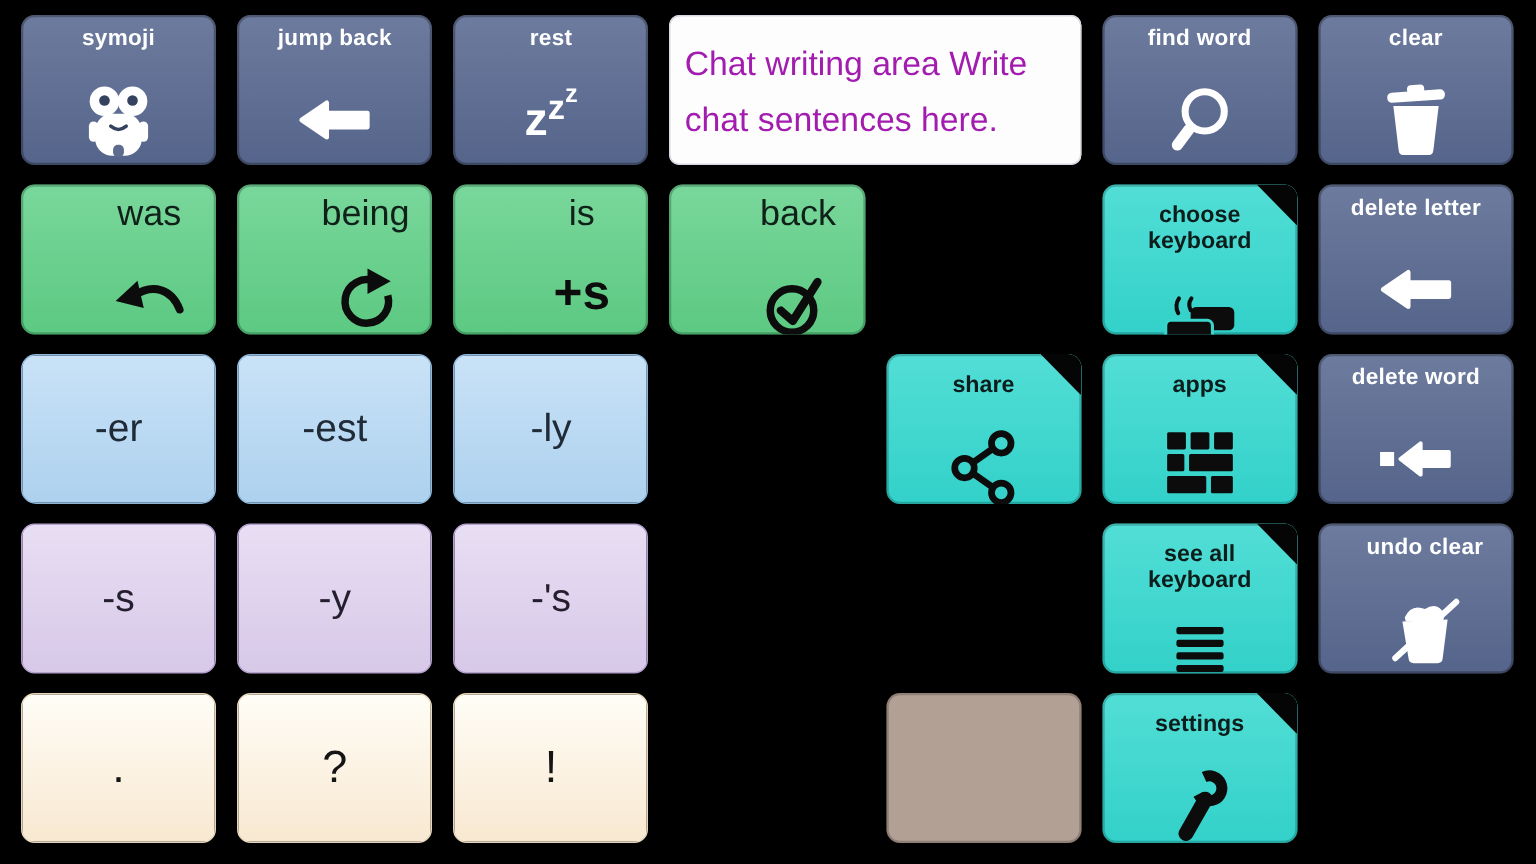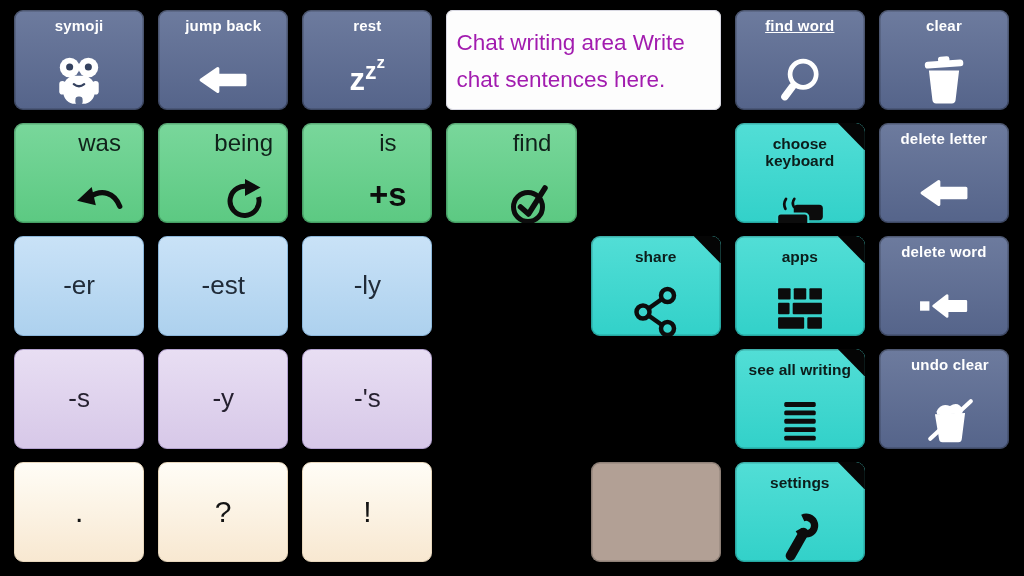--- a/index.html
+++ b/index.html
@@ -90,21 +90,21 @@
     <div class="tile action" style="grid-area: 1 / 3;">
       <div class="cap">rest</div>
       <div class="ico">
         <div class="zzz">
           <span class="z1">z</span>
           <span class="z2">z</span>
           <span class="z3">z</span>
         </div>
       </div>
     </div>
-    <div class="tile action" style="grid-area: 1 / 6; text-decoration: underline;">
+    <div class="tile action" style="grid-area: 1 / 6;">
       <div class="cap">find word</div>
       <div class="ico">
         <svg width="46" height="46" viewBox="0 0 44 44">
           <circle cx="25" cy="16.5" r="12.5" fill="none" stroke="currentColor" stroke-width="4.5"></circle>
           <line x1="15" y1="28" x2="7.5" y2="38" stroke="currentColor" stroke-width="7" stroke-linecap="round"></line>
         </svg>
       </div>
     </div>
     <div class="tile action" style="grid-area: 1 / 7;">
       <div class="cap">clear</div>
@@ -136,21 +136,21 @@
         </svg>
       </div>
     </div>
     <div class="tile word" style="grid-area: 2 / 3;">
       <div class="cap">is</div>
       <div class="ico">
         <span class="plus-s">+s</span>
       </div>
     </div>
     <div class="tile word" style="grid-area: 2 / 4;">
-      <div class="cap">find</div>
+      <div class="cap">back</div>
       <div class="ico">
         <svg width="50" height="48" viewBox="0 0 48 48">
           <circle cx="20" cy="29" r="14.5" fill="none" stroke="currentColor" stroke-width="5"></circle>
           <path d="M12.5,29 l8,7 L37,10" fill="none" stroke="currentColor" stroke-width="5.5" stroke-linecap="round" stroke-linejoin="round"></path>
         </svg>
       </div>
     </div>
     <div class="tile folder" style="grid-area: 2 / 6;">
       <div class="cap">choose keyboard</div>
       <div class="ico">
@@ -163,21 +163,21 @@
       </div>
     </div>
     <div class="tile action" style="grid-area: 2 / 7;">
       <div class="cap">delete letter</div>
       <div class="ico">
         <svg width="50" height="30" viewBox="0 0 48 28">
           <polygon points="3,14 19,3 19,9.5 45,9.5 45,18.5 19,18.5 19,25" fill="currentColor" stroke="currentColor" stroke-width="3" stroke-linejoin="round"></polygon>
         </svg>
       </div>
     </div>
-    <div class="tile suffix-blue" style="grid-area: 3 / 1;">
+    <div class="tile suffix-blue" style="grid-area: 3 / 1; border-radius: 10px;">
       <div class="cap">-er</div>
     </div>
     <div class="tile suffix-blue" style="grid-area: 3 / 2;">
       <div class="cap">-est</div>
     </div>
     <div class="tile suffix-blue" style="grid-area: 3 / 3;">
       <div class="cap">-ly</div>
     </div>
     <div class="tile folder" style="grid-area: 3 / 5;">
       <div class="cap">share</div>
@@ -219,21 +219,21 @@
     <div class="tile suffix-purple" style="grid-area: 4 / 1;">
       <div class="cap">-s</div>
     </div>
     <div class="tile suffix-purple" style="grid-area: 4 / 2;">
       <div class="cap">-y</div>
     </div>
     <div class="tile suffix-purple" style="grid-area: 4 / 3;">
       <div class="cap">-'s</div>
     </div>
     <div class="tile folder" style="grid-area: 4 / 6;">
-      <div class="cap">see all writing</div>
+      <div class="cap">see all keyboard</div>
       <div class="ico">
         <svg width="38" height="42" viewBox="0 0 36 40">
           <g fill="currentColor">
             <rect x="3" y="1" width="30" height="4.6" rx="1.5"></rect>
             <rect x="3" y="9" width="30" height="4.6" rx="1.5"></rect>
             <rect x="3" y="17" width="30" height="4.6" rx="1.5"></rect>
             <rect x="3" y="25" width="30" height="4.6" rx="1.5"></rect>
             <rect x="3" y="33" width="30" height="4.6" rx="1.5"></rect>
           </g>
         </svg>

